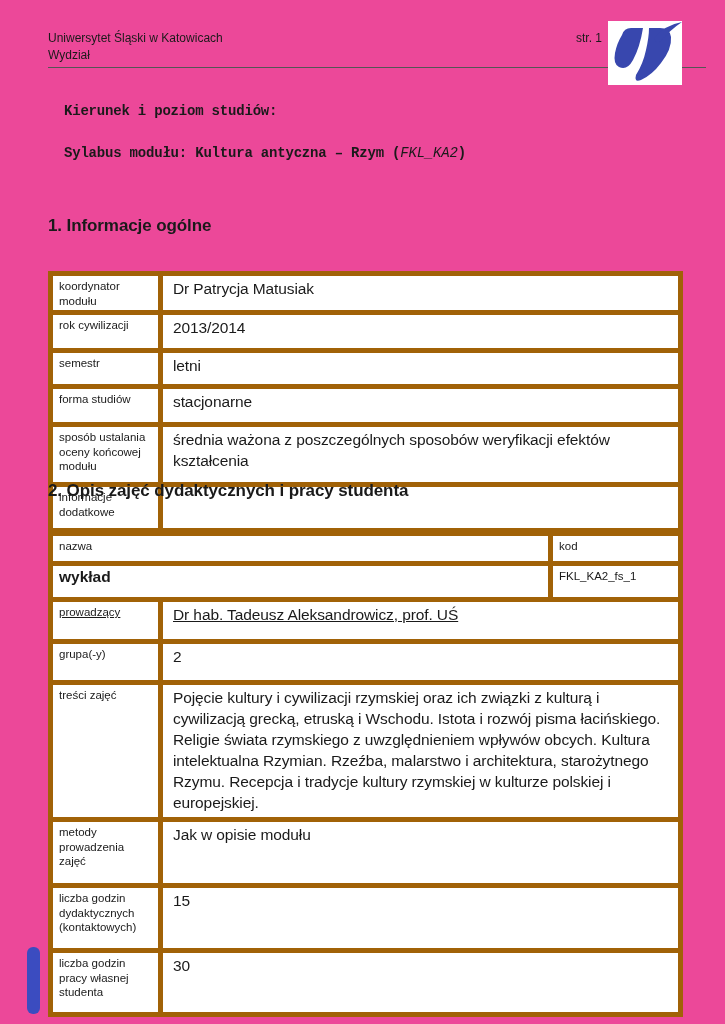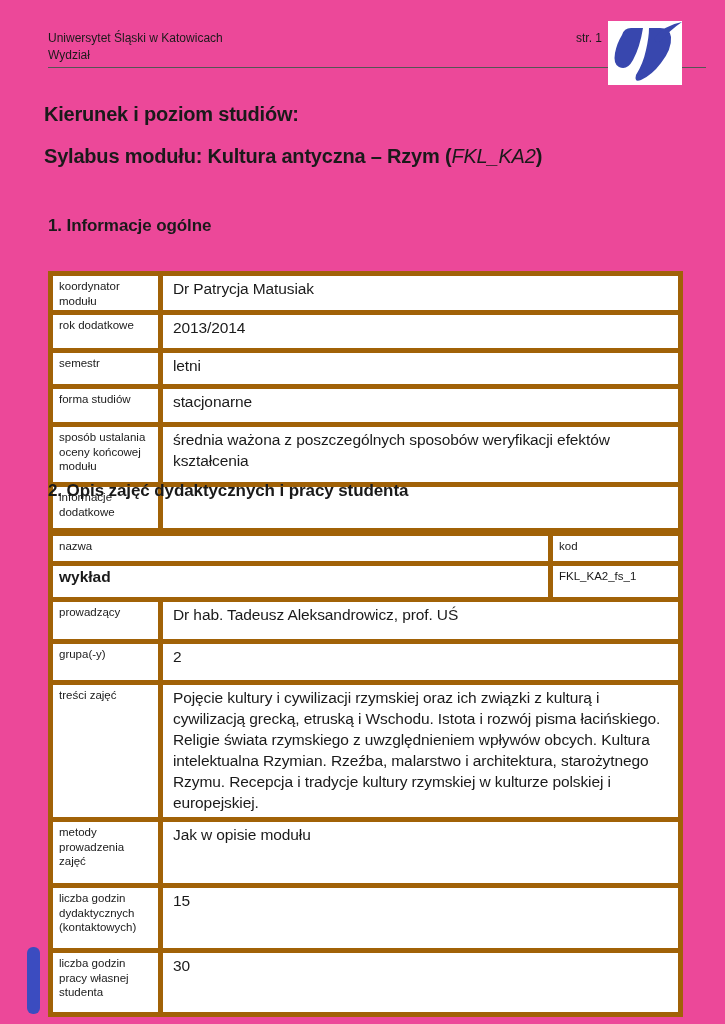--- a/index.html
+++ b/index.html
@@ -10,21 +10,21 @@
     font-family:"Liberation Sans",sans-serif;
     color:#1a1a1a;
     overflow:hidden;
   }
   
   .hdr-left{position:absolute;left:48px;top:30px;font-size:12px;line-height:17px;}
   .hdr-page{position:absolute;left:576px;top:31px;font-size:12px;}
   .hdr-rule{position:absolute;left:48px;top:67px;width:658px;border-top:1.4px solid #555;}
   .logo{position:absolute;left:608px;top:21px;width:74px;height:64px;}
   
-  .t-big{position:absolute;left:44px;font-size:20px;font-weight:700;letter-spacing:-0.2px;white-space:nowrap;}
+  .t-big{position:absolute;left:64px;font-size:14px;font-weight:700;letter-spacing:-0.2px;white-space:nowrap;font-family:Liberation Mono, monospace;}
   .t-kierunek{top:103px;}
   .t-sylabus{top:145px;}
   .t-sylabus .code{font-style:italic;font-weight:400;}
   .t-wariant{top:190px;font-weight:400;}
   .t-sec{position:absolute;left:48px;font-size:17px;font-weight:700;letter-spacing:-0.1px;white-space:nowrap;}
   .sec1{top:216px;}
   .sec2{top:481px;}
   
   table{border-collapse:collapse;table-layout:fixed;position:absolute;left:48px;width:630px;background:#fff;}
   .tbl1{top:271px;}
@@ -38,21 +38,21 @@
   
   .tbl1 tr:nth-child(1) td{height:29px;}
   .tbl1 tr:nth-child(2) td{height:28px;}
   .tbl1 tr:nth-child(3) td{height:26px;}
   .tbl1 tr:nth-child(4) td{height:28px;}
   .tbl1 tr:nth-child(5) td{height:50px;}
   .tbl1 tr:nth-child(6) td{height:36px;}
   
   .tbl2 tr:nth-child(1) td{height:20px;}
   .tbl2 tr:nth-child(2) td{height:26px;}
-  .tbl2 tr:nth-child(3) td{height:32px;}
+  .tbl2 tr:nth-child(3) td{height:32px;text-decoration:underline;}
   .tbl2 tr:nth-child(4) td{height:31px;}
   .tbl2 tr:nth-child(5) td{height:127px;}
   .tbl2 tr:nth-child(6) td{height:56px;}
   .tbl2 tr:nth-child(7) td{height:55px;}
   .tbl2 tr:nth-child(8) td{height:54px;}
   .tbl2 tr:nth-child(9) td{height:47px;}
   
   .page-marker{position:absolute;left:27px;top:947px;width:13px;height:67px;border-radius:6px;background:#3b4cc0;}
 </style>
 </head>
@@ -82,21 +82,21 @@
     <colgroup>
         <col style="width:110px">
         <col style="width:520px">
       </colgroup>
     <tbody>
         <tr>
       <td class="lbl">koordynator modułu</td>
       <td class="val">Dr Patrycja Matusiak</td>
     </tr>
     <tr>
-      <td class="lbl">rok dodatkowe</td>
+      <td class="lbl">rok cywilizacji</td>
       <td class="val">2013/2014</td>
     </tr>
     <tr>
       <td class="lbl">semestr</td>
       <td class="val">letni</td>
     </tr>
     <tr>
       <td class="lbl">forma studiów</td>
       <td class="val">stacjonarne</td>
     </tr>

